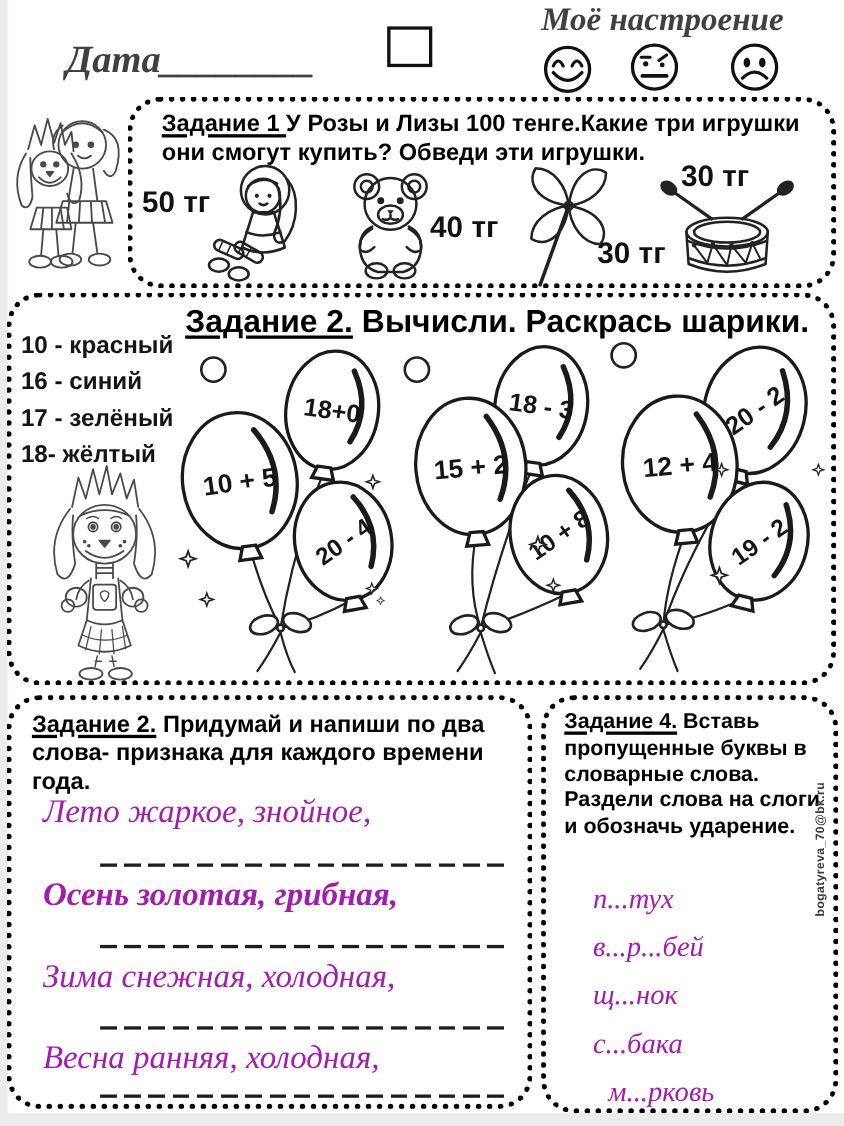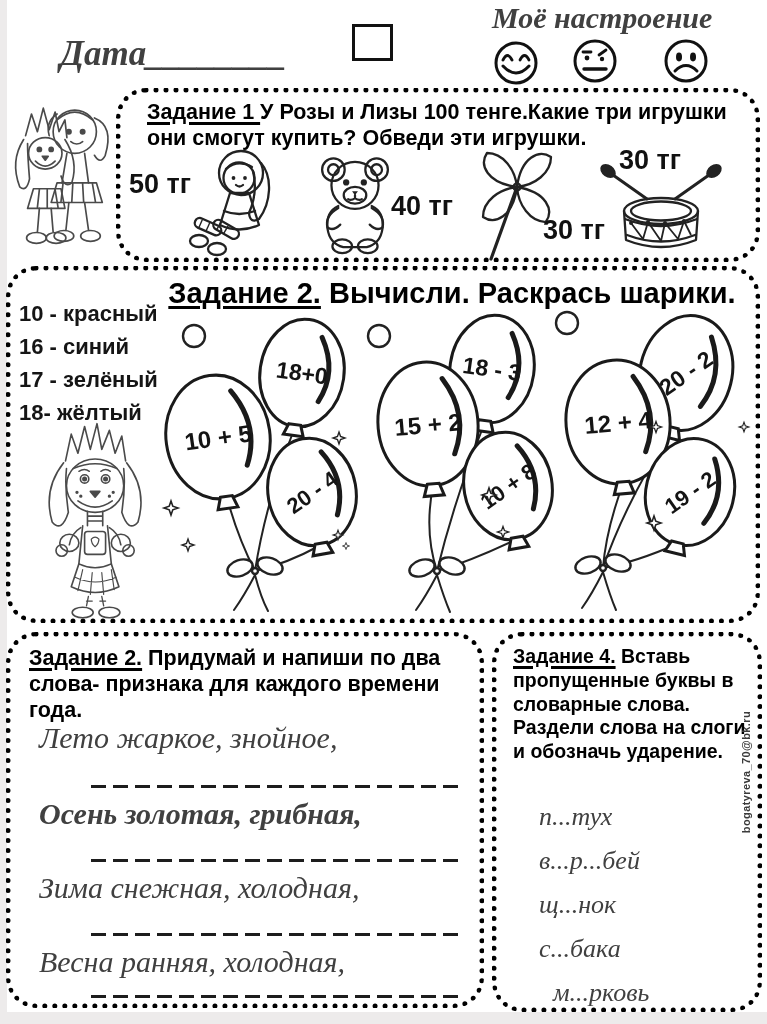--- a/index.html
+++ b/index.html
@@ -4,21 +4,21 @@
 <style>
   * { margin:0; padding:0; box-sizing:border-box; }
   html,body { width:767px; height:1024px; }
   body {
     position:relative; background:#ffffff; overflow:hidden;
     font-family:"Liberation Sans","DejaVu Sans",sans-serif; color:#151515;
   }
   .abs { position:absolute; }
   .edge { background:#edebeb; }
   .script-txt { font-family:"Liberation Serif","DejaVu Serif",serif; font-style:italic; font-weight:700; color:#404040; }
-  .hand { font-family:"Liberation Serif","DejaVu Serif",serif; font-style:italic; color:#404040; }
+  .hand { font-family:"Liberation Serif","DejaVu Serif",serif; font-style:italic; color:#a21caf; }
   .task-box { position:absolute; border:5px dotted #000; border-radius:30px; background:transparent; }
   .btxt { font-weight:700; color:#000000; }
   .u { text-decoration:underline; text-decoration-thickness:2.5px; text-underline-offset:3px; }
   .dash-line { position:absolute; height:3px;
     background:repeating-linear-gradient(90deg,#1d1d1d 0 15px,transparent 15px 22px); }
   .price { position:absolute; font-weight:700; font-size:27px; color:#111; white-space:nowrap; }
   .legend-line { font-weight:700; font-size:22px; line-height:33px; white-space:nowrap; }
   .t3-line { position:absolute; font-size:30px; white-space:nowrap; }
   .t4-word { position:absolute; font-size:26px; white-space:nowrap; }
   .mood-svg { position:absolute; width:46px; height:46px; }

